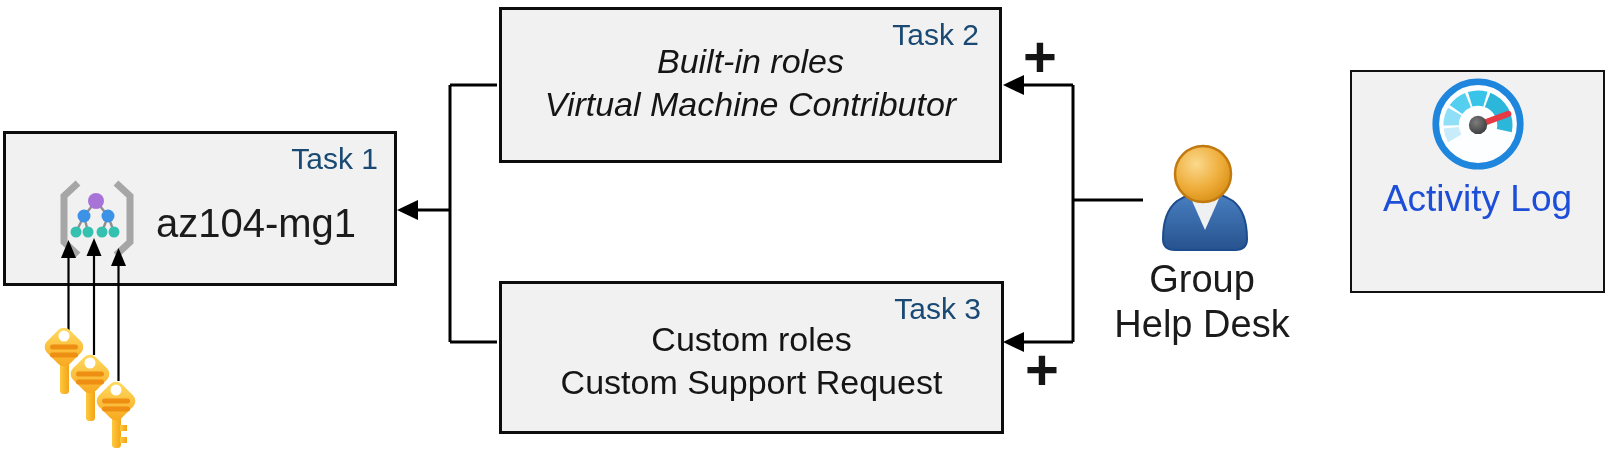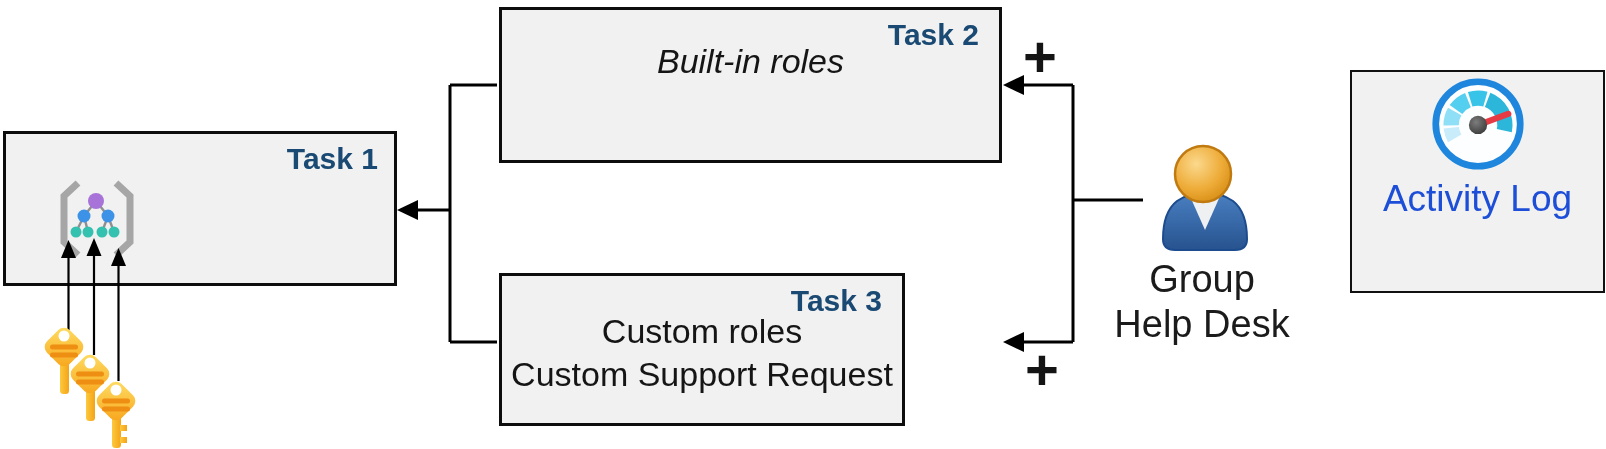--- a/index.html
+++ b/index.html
@@ -4,21 +4,21 @@
 <style>
   html,body{margin:0;padding:0;background:#ffffff;}
   .canvas{
     position:relative;width:1606px;height:449px;background:#ffffff;
     font-family:"Liberation Sans",sans-serif;overflow:hidden;
   }
   .box{
     position:absolute;background:#f1f1f1;border:3px solid #0d0d0d;box-sizing:border-box;
   }
   .task-label{
-    position:absolute;top:8px;right:20px;font-weight:bold;font-size:30px;color:#1a4a73;
+    position:absolute;top:8px;right:20px;font-weight:normal;font-size:30px;color:#1a4a73;
   }
   .box-lines{
     position:absolute;left:0;right:0;text-align:center;color:#151515;
     font-size:34px;line-height:43px;
   }
   .task1-title{
     position:absolute;left:118px;right:6px;top:66px;text-align:center;
     font-size:40px;line-height:46px;color:#1b1b1b;
   }
   .overlay{position:absolute;left:0;top:0;pointer-events:none;}
@@ -39,30 +39,32 @@
   }
   .helpdesk-text div{white-space:nowrap;}
 </style>
 </head>
 <body>
 
 <div class="canvas">
 
   <div class="box" style="left:3px;top:131px;width:394px;height:155px;padding-left:23px;">
     <span class="task-label" style="right:16px;">Task 1</span>
+    <div class="task1-title">az104-mg1</div>
   </div>
 
   <div class="box" style="left:499px;top:7px;width:503px;height:156px;">
     <span class="task-label">Task 2</span>
     <div class="box-lines" style="top:30px;font-style:italic;">
       <div>Built-in roles</div>
+      <div>Virtual Machine Contributor</div>
     </div>
   </div>
 
-  <div class="box" style="left:499px;top:273px;width:406px;height:153px;">
+  <div class="box" style="left:499px;top:281px;width:505px;height:153px;">
     <span class="task-label">Task 3</span>
     <div class="box-lines" style="top:34px;">
       <div>Custom roles</div>
       <div>Custom Support Request</div>
     </div>
   </div>
 
   <div class="task4-box">
     <svg width="96" height="96" viewBox="0 0 100 100" style="margin-top:4px;">
       <defs>

